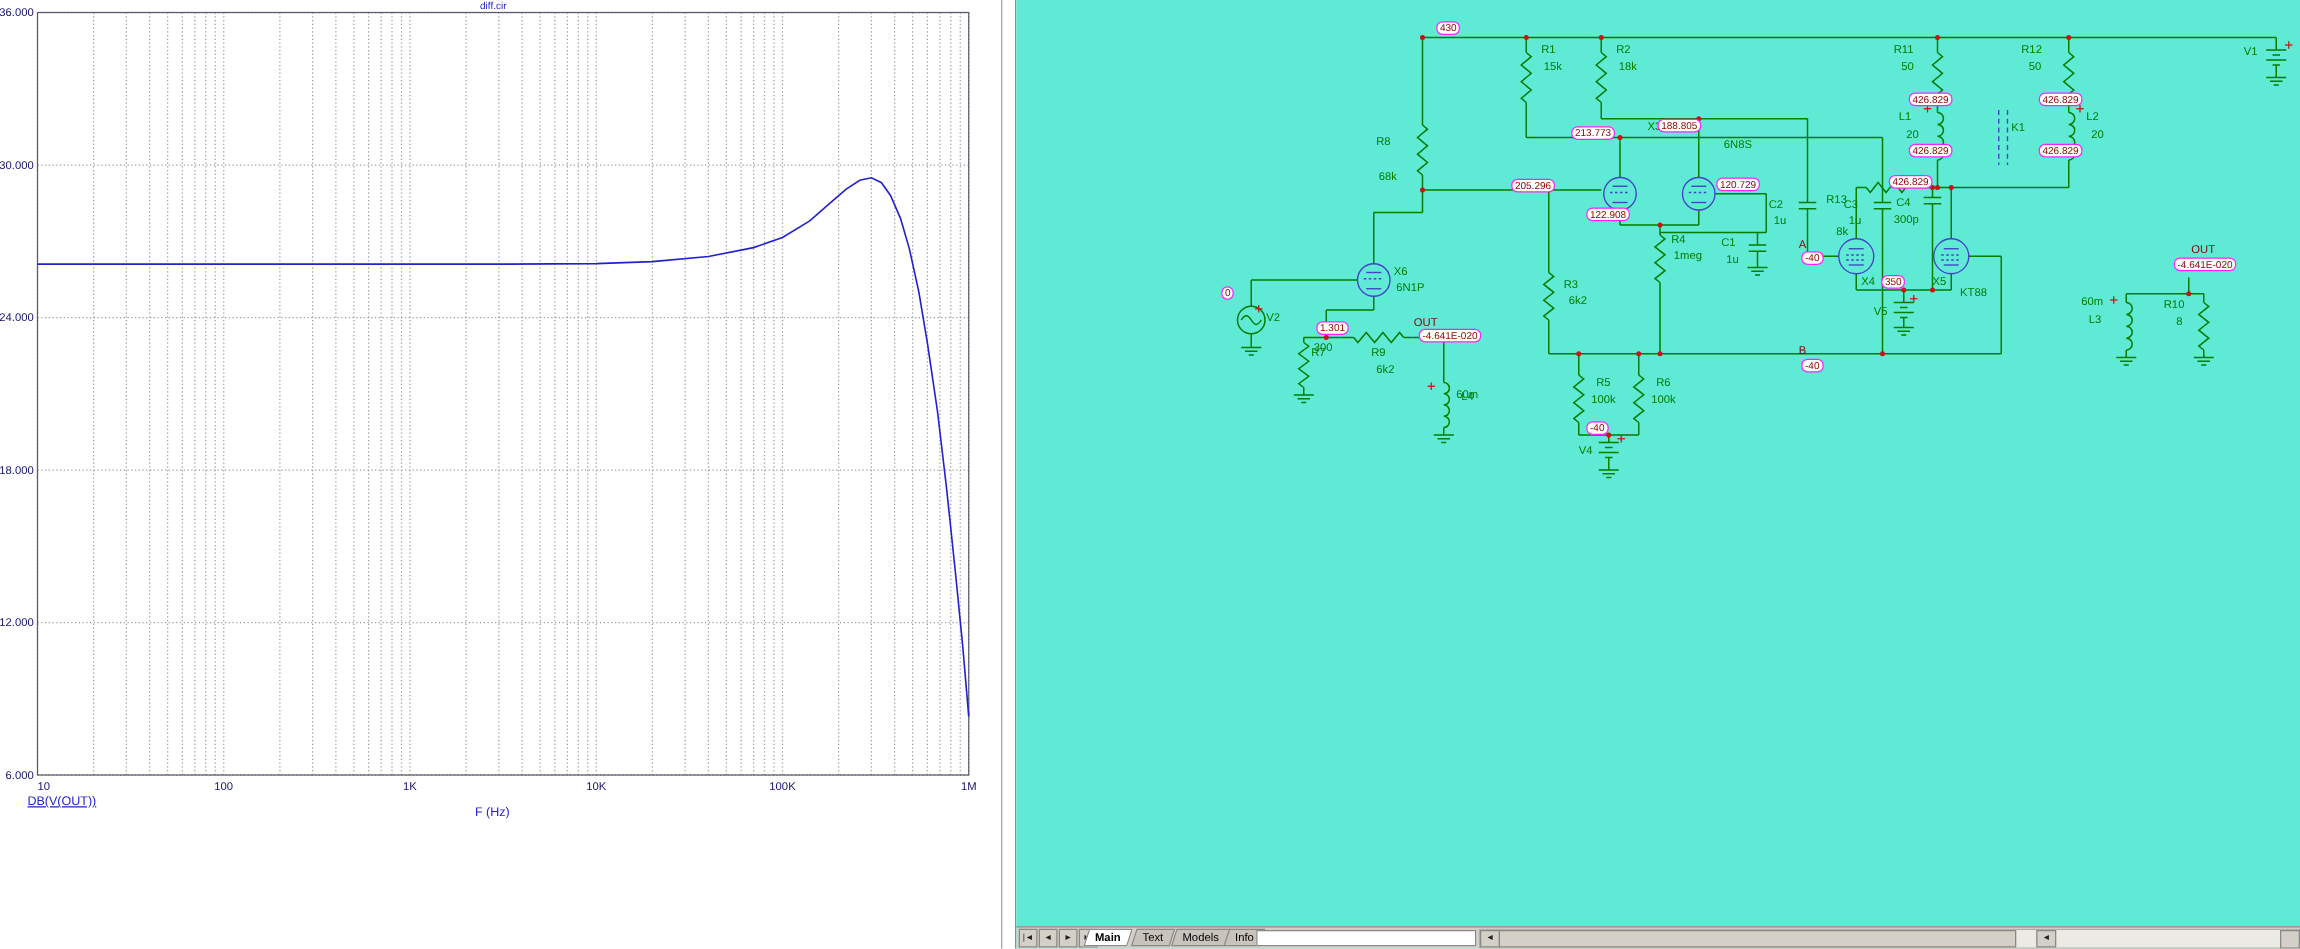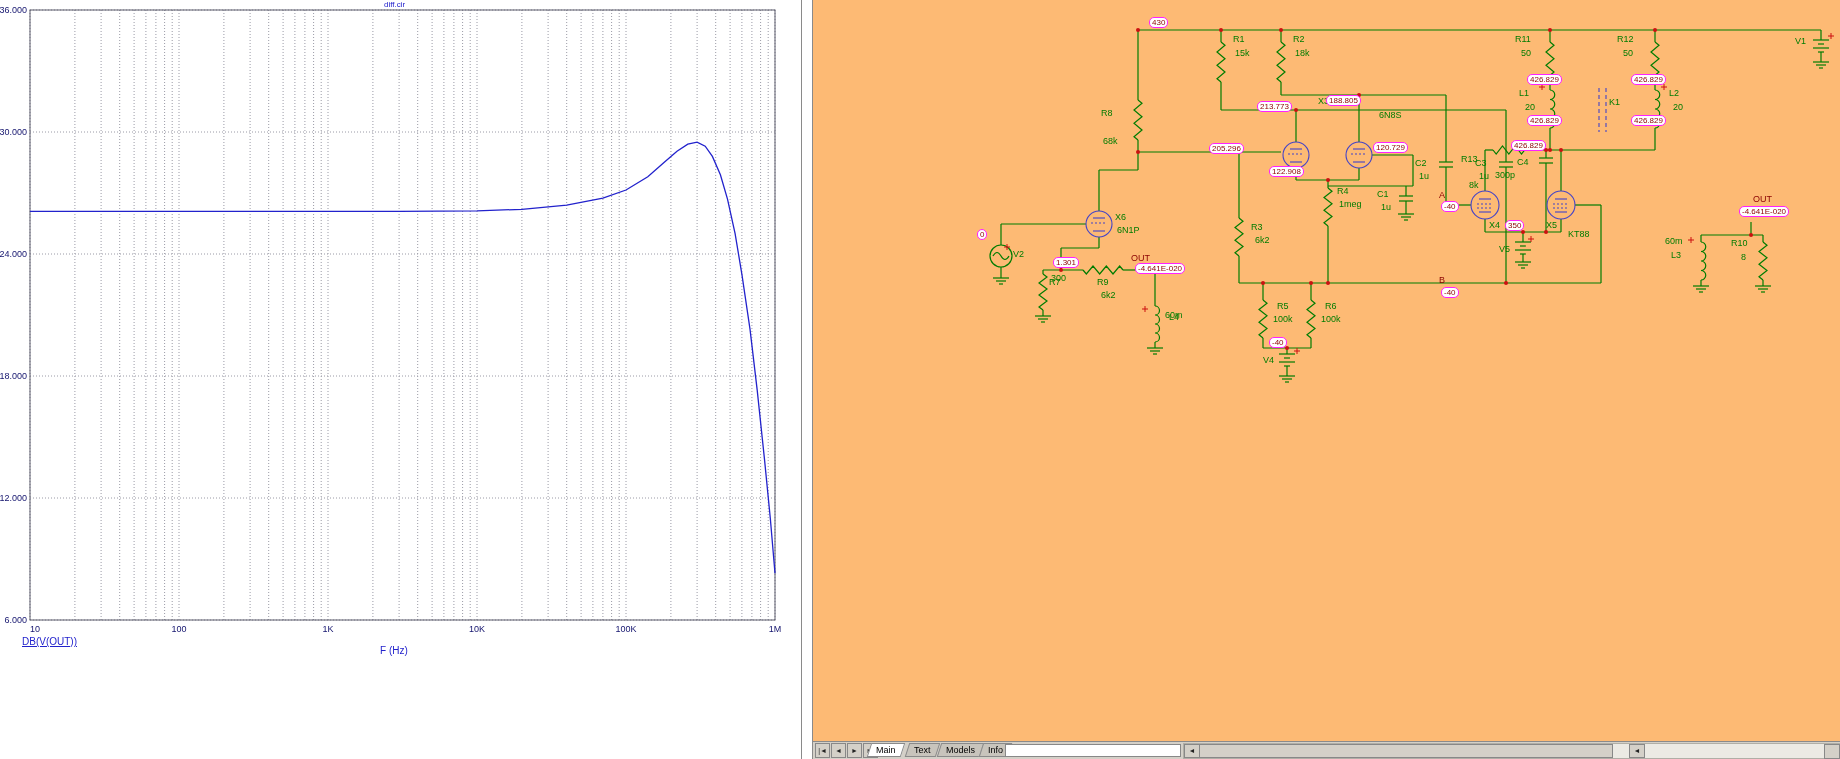--- a/index.html
+++ b/index.html
@@ -1,34 +1,34 @@
 <!DOCTYPE html>
 <html><head>
 <meta charset="utf-8">
 <style>
   html,body{margin:0;padding:0;background:#fff;overflow:hidden}
   .screen{position:relative;width:1840px;height:759px;font-family:"Liberation Sans",sans-serif;background:#fff}
   .left{position:absolute;left:0;top:0;width:801px;height:759px;border-right:1px solid #8a8a8a;background:#fff}
   .gap{position:absolute;left:802px;top:0;width:10px;height:759px;background:#fff;border-right:1px solid #8a8a8a}
-  .right{position:absolute;left:813px;top:0;width:1027px;height:759px;background:#fdba74;overflow:hidden}
+  .right{position:absolute;left:813px;top:0;width:1027px;height:759px;background:#5eead4;overflow:hidden}
   .ptitle{position:absolute;left:384px;top:0;font-size:8px;color:#2222cc}
   .legend{position:absolute;left:22px;top:636px;font-size:10px;color:#2222cc;text-decoration:underline}
   .xlabel{position:absolute;left:380px;top:645px;font-size:10px;color:#2222cc}
   #bode{position:absolute;left:0;top:0}
   #schem{position:absolute;left:0;top:0}
   .lbl{position:absolute;font-size:9px;line-height:10px;color:#007c00;white-space:nowrap;z-index:2}
   .lbl.m{color:#8b0000}
   .badge{position:absolute;font-size:8px;line-height:9px;color:#8b0000;background:#fff;border:1px solid #ff22ff;border-radius:5px;padding:0 2px;white-space:nowrap;z-index:3}
   .tabbar{position:absolute;left:0;bottom:0;width:1027px;height:17px;background:#d4d0c8;border-top:1px solid #8a8a8a;z-index:5}
   .nav{position:absolute;left:2px;top:1px}
   .nav .b{display:inline-block;width:13px;height:13px;font-size:7px;line-height:13px;text-align:center;background:#d4d0c8;border:1px solid #888;margin-right:1px;color:#222;vertical-align:top}
   .tab{position:absolute;top:1px;height:14px;line-height:14px;font-size:9px;padding:0 7px;color:#000}
   .tab>span{position:relative;z-index:1}
   .tab::before{content:"";position:absolute;inset:0;background:#c8c4bc;border:1px solid #8a8a8a;transform:skewX(-18deg)}
-  .tab.active{font-weight:normal}
+  .tab.active{font-weight:bold}
   .tab.active::before{background:#fff}
   .pagefield{position:absolute;left:192px;top:2px;width:170px;height:11px;border:1px solid #888;background:#fff;font-size:9px;padding:0 2px}
   .sbtrack{position:absolute;left:370px;top:1px;width:655px;height:14px;background:#eceae4;border:1px solid #b0aea6}
   .sbbtn{position:absolute;top:0;width:14px;height:12px;background:#d4d0c8;border:1px solid #888;font-size:7px;line-height:12px;text-align:center;color:#222}
   .sbthumb{position:absolute;left:15px;top:0;width:412px;height:12px;background:#d4d0c8;border:1px solid #888}
   .corner{position:absolute;left:1011px;top:2px;width:14px;height:13px;background:#d4d0c8;border:1px solid #888}
 </style>
 </head>
 <body>
 
@@ -374,21 +374,21 @@
     <div class="lbl" style="left:526px;top:199px">1meg</div>
     <div class="lbl" style="left:564px;top:189px">C1</div>
     <div class="lbl" style="left:568px;top:202px">1u</div>
     <div class="lbl" style="left:602px;top:158px">C2</div>
     <div class="lbl" style="left:606px;top:171px">1u</div>
     <div class="lbl" style="left:662px;top:158px">C3</div>
     <div class="lbl" style="left:666px;top:171px">1u</div>
     <div class="lbl" style="left:648px;top:154px">R13</div>
     <div class="lbl" style="left:656px;top:180px">8k</div>
     <div class="lbl" style="left:704px;top:157px">C4</div>
-    <div class="lbl" style="left:682px;top:170px">300p</div>
+    <div class="lbl" style="left:702px;top:170px">300p</div>
 
     <div class="lbl m" style="left:626px;top:190px">A</div>
     <div class="badge" style="left:628px;top:201px">-40</div>
     <div class="lbl m" style="left:626px;top:275px">B</div>
     <div class="badge" style="left:628px;top:287px">-40</div>
 
     <div class="lbl" style="left:676px;top:220px">X4</div>
     <div class="lbl" style="left:733px;top:220px">X5</div>
     <div class="lbl" style="left:755px;top:229px">KT88</div>
     <div class="badge" style="left:692px;top:220px">350</div>

